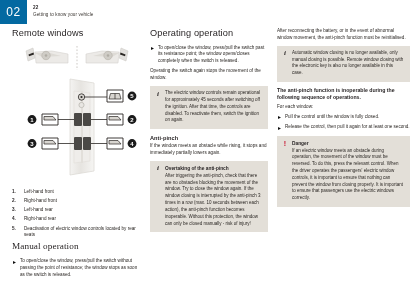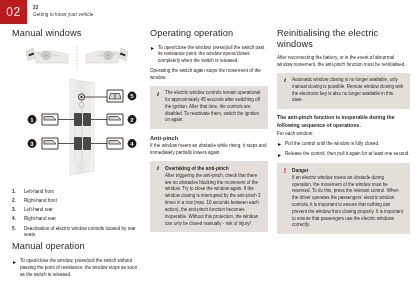--- a/index.html
+++ b/index.html
@@ -8,21 +8,21 @@
     background:#ffffff;
     font-family:"Liberation Sans","DejaVu Sans",sans-serif;
     color:#231f20;
     -webkit-font-smoothing:antialiased;
   }
   .page{position:relative;width:416px;height:293px;box-sizing:border-box;}
 
   
   .chapter-tab{
     position:absolute;left:0;top:0;width:27px;height:24px;
-    background:#b91c1c;color:#ffffff;
+    background:#0369a1;color:#ffffff;
     display:flex;align-items:center;justify-content:center;
     font-size:12px;letter-spacing:.5px;font-weight:400;
   }
   .header-meta{position:absolute;left:33px;top:5px;line-height:1.15;}
   .header-meta .pg{font-size:4.6px;font-weight:700;color:#231f20;letter-spacing:.2px;}
   .header-meta .sec{font-size:4.6px;color:#3a3632;letter-spacing:.1px;margin-top:1.5px;}
 
   
   .col{position:absolute;top:28px;}
   .col-1{left:12px;width:130px;}
@@ -87,21 +87,21 @@
 
   <div class="chapter-tab">
     <span>02</span>
   </div>
   <div class="header-meta">
     <div class="pg">22</div>
     <div class="sec">Getting to know your vehicle</div>
   </div>
 
   <div class="col col-1">
-    <h1 class="title">Manual windows</h1>
+    <h1 class="title">Remote windows</h1>
 
     <div class="illus-top">
       <svg width="130" height="26" viewBox="0 0 130 26">
 
         <g>
           <path d="M14 6 L21 3 L23 13 L16 16 Z" fill="#e2e0dd" stroke="#cfccc7" stroke-width="0.6"></path>
           <path d="M23 7 L40 6 L56 9 L56 18 L24 18 Z" fill="#eceae7" stroke="#d5d2ce" stroke-width="0.6"></path>
           <path d="M23 8 L38 8 L49 11 L30 12 Z" fill="#dedbd6"></path>
           <circle cx="34" cy="10.5" r="4.2" fill="#cfccc6" stroke="#b9b5ae" stroke-width="0.7"></circle>
           <circle cx="34" cy="10.5" r="1.3" fill="#b0aca4"></circle>
@@ -215,21 +215,21 @@
       <li>
         <span class="num">4.</span>
         <span class="lab">Right-hand rear</span>
       </li>
       <li>
         <span class="num">5.</span>
         <span class="lab">Deactivation of electric window controls located by rear seats</span>
       </li>
     </ul>
 
-    <h1 class="title" style="margin-top:1px;">Manual operation</h1>
+    <h1 class="title" style="margin-top:1px;font-family:Liberation Serif, serif;">Manual operation</h1>
     <div class="abullet">
       <span class="mark">►</span>
       <span class="txt">To open/close the window, press/pull the switch without passing the point of resistance; the window stops as soon as the switch is released.</span>
     </div>
   </div>
 
   <div class="col col-2">
     <h1 class="title">Operating operation</h1>
 
     <div class="abullet">
@@ -254,21 +254,20 @@
         <span class="ico">i</span>
         <span class="bodytext">
           <span class="bhead">Overtaking of the anti-pinch</span>
           <span>After triggering the anti-pinch, check that there are no obstacles blocking the movement of the window. Try to close the window again. If the window closing is interrupted by the anti-pinch 3 times in a row (max. 10 seconds between each action), the anti-pinch function becomes inoperable. Without this protection, the window can only be closed manually - risk of injury!</span>
         </span>
       </div>
     </div>
   </div>
 
   <div class="col col-3">
-    <h1 class="title">Reinitialising the electric windows</h1>
 
     <p class="intro">After reconnecting the battery, or in the event of abnormal window movement, the anti-pinch function must be reinitialised.</p>
 
     <div class="box">
       <div class="first">
         <span class="ico">i</span>
         <span class="bodytext">Automatic window closing is no longer available, only manual closing is possible. Remote window closing with the electronic key is also no longer available in this case.</span>
       </div>
     </div>
 

